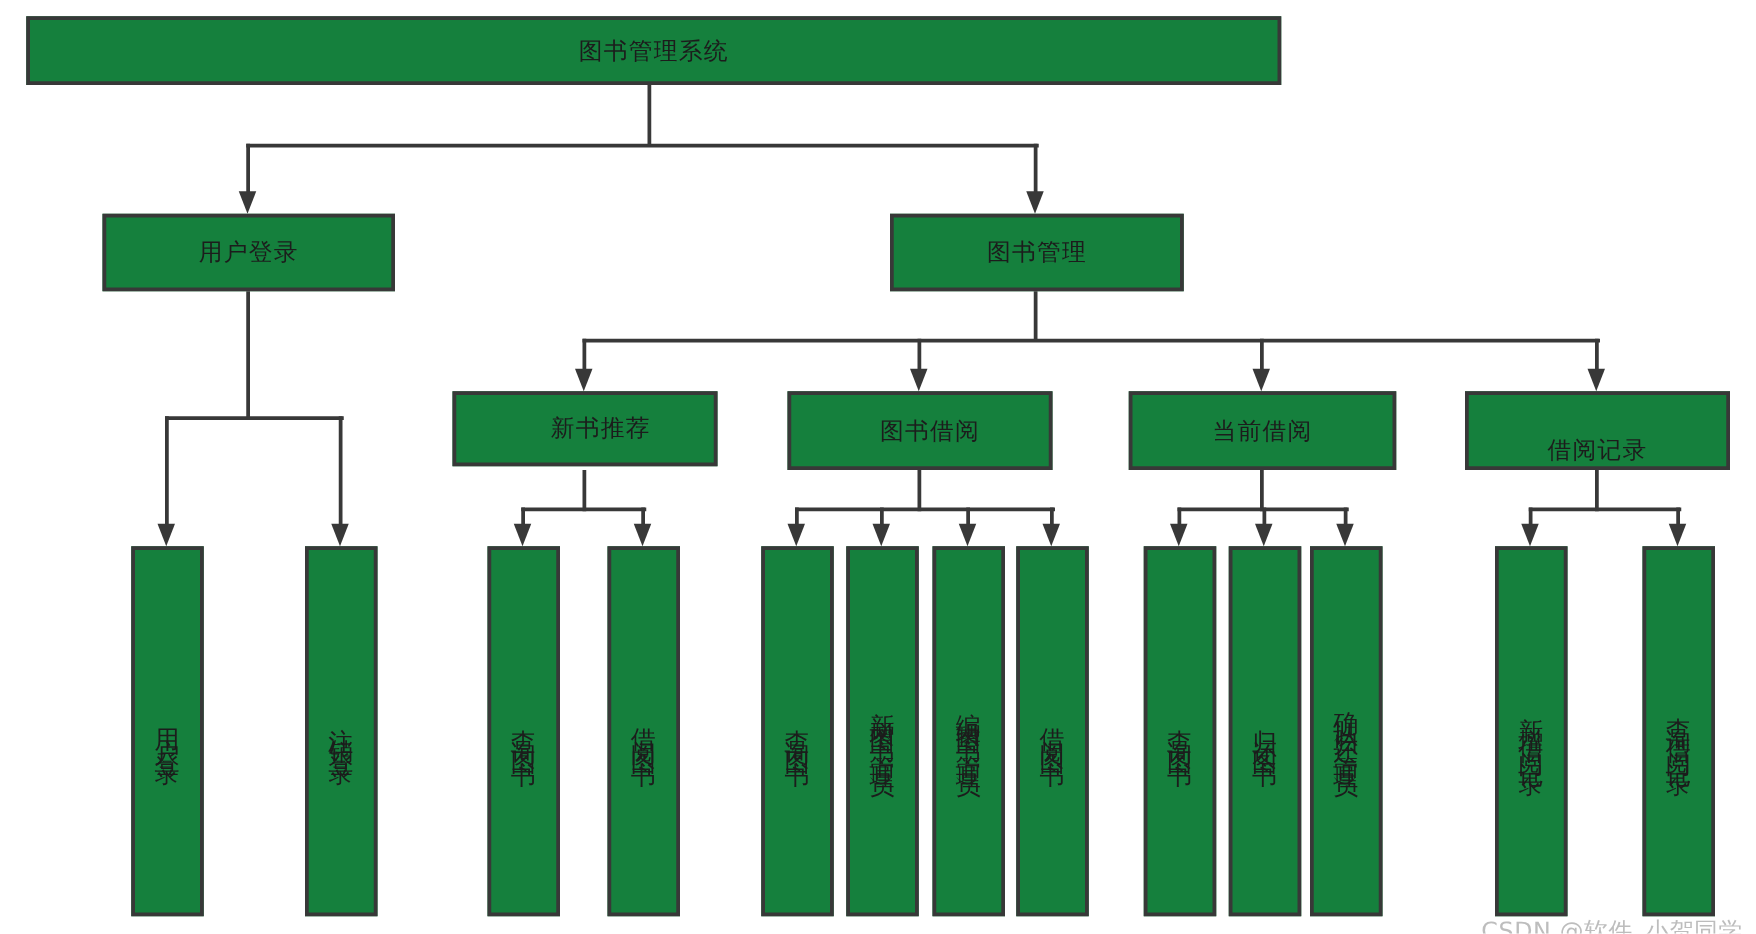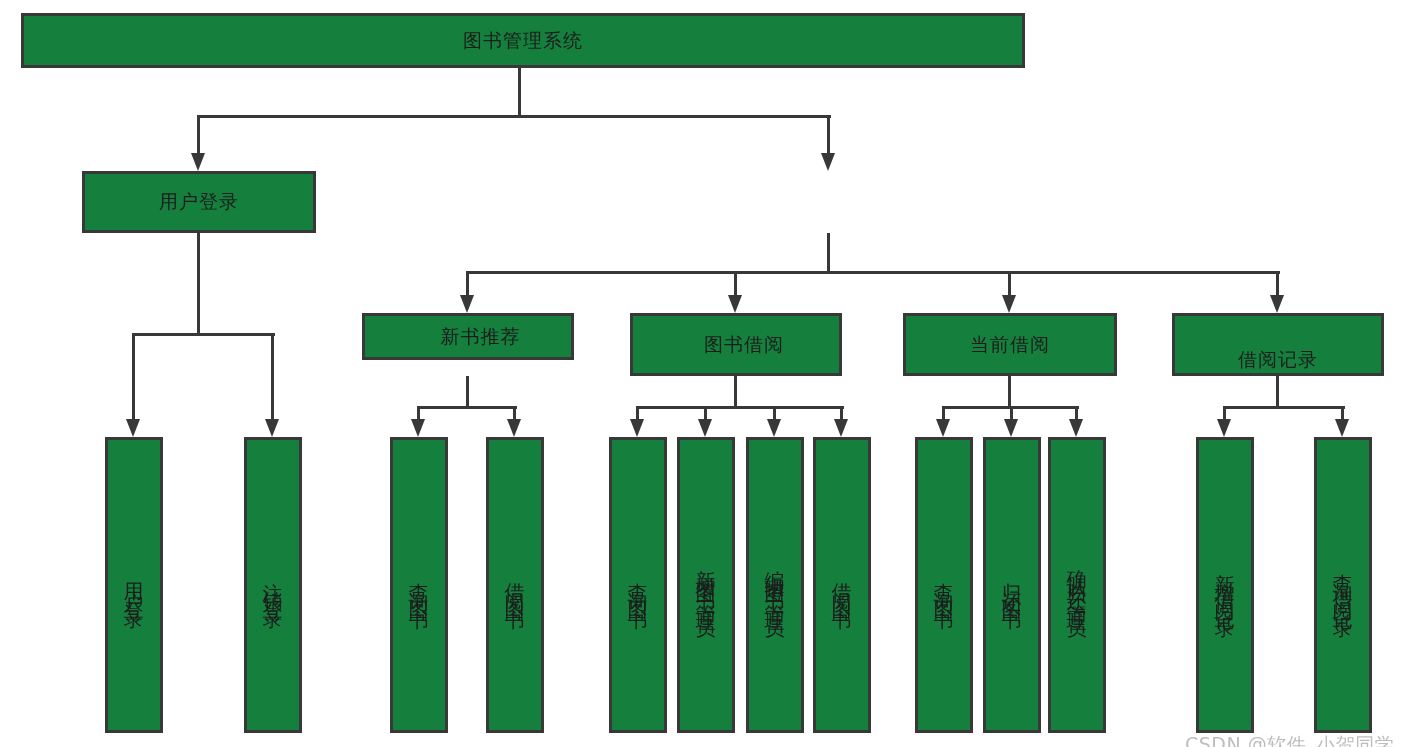--- a/index.html
+++ b/index.html
@@ -60,22 +60,25 @@
 <div id="canvas">
 
   <div class="box" style="left:21px; top:13px; width:1004px; height:55px;">
     <span>图书管理系统</span>
   </div>
 
   <div class="box" style="left:82px; top:171px; width:234px; height:62px;">
     <span>用户登录</span>
   </div>
 
+  <div class="box" style="left:712px; top:171px; width:235px; height:62px;">
+    <span>图书管理</span>
+  </div>
 
-  <div class="box" style="left:362px; top:313px; width:212px; height:47px;padding-left:25px;">
+  <div class="box" style="left:362px; top:313px; width:212px; height:60px;padding-left:25px;">
     <span>新书推荐</span>
   </div>
 
   <div class="box" style="left:630px; top:313px; width:212px; height:63px;padding-left:16px;">
     <span>图书借阅</span>
   </div>
 
   <div class="box" style="left:903px; top:313px; width:214px; height:63px;">
     <span>当前借阅</span>
   </div>

